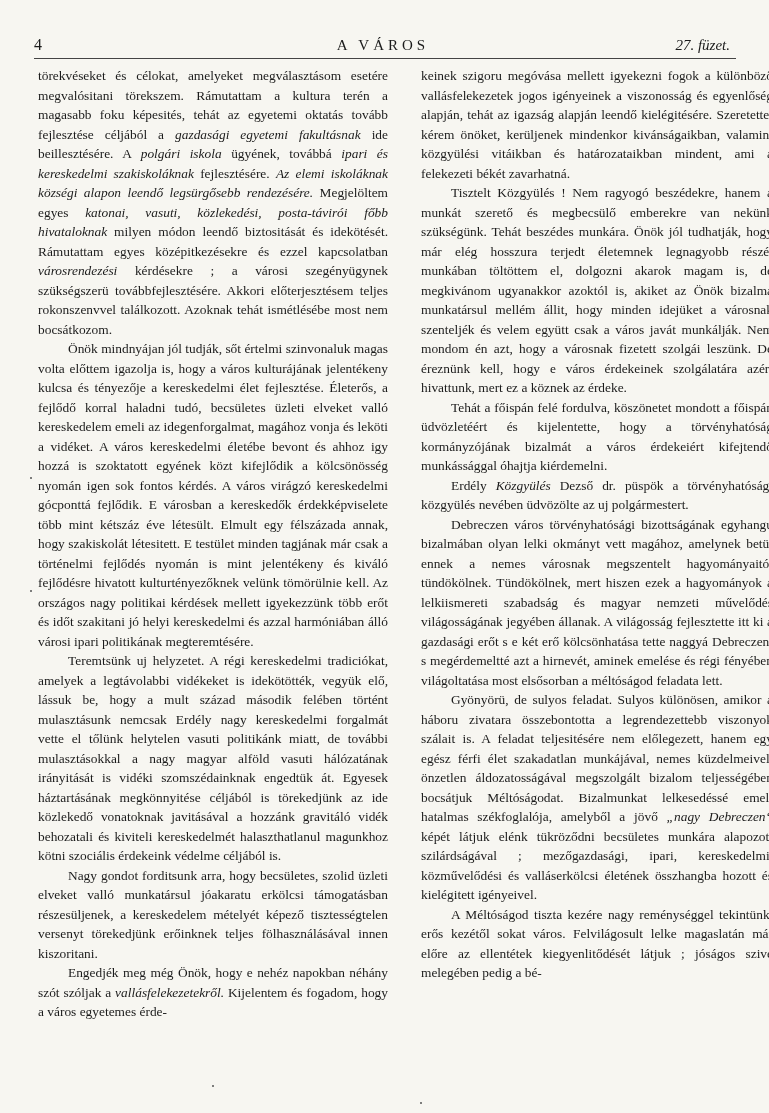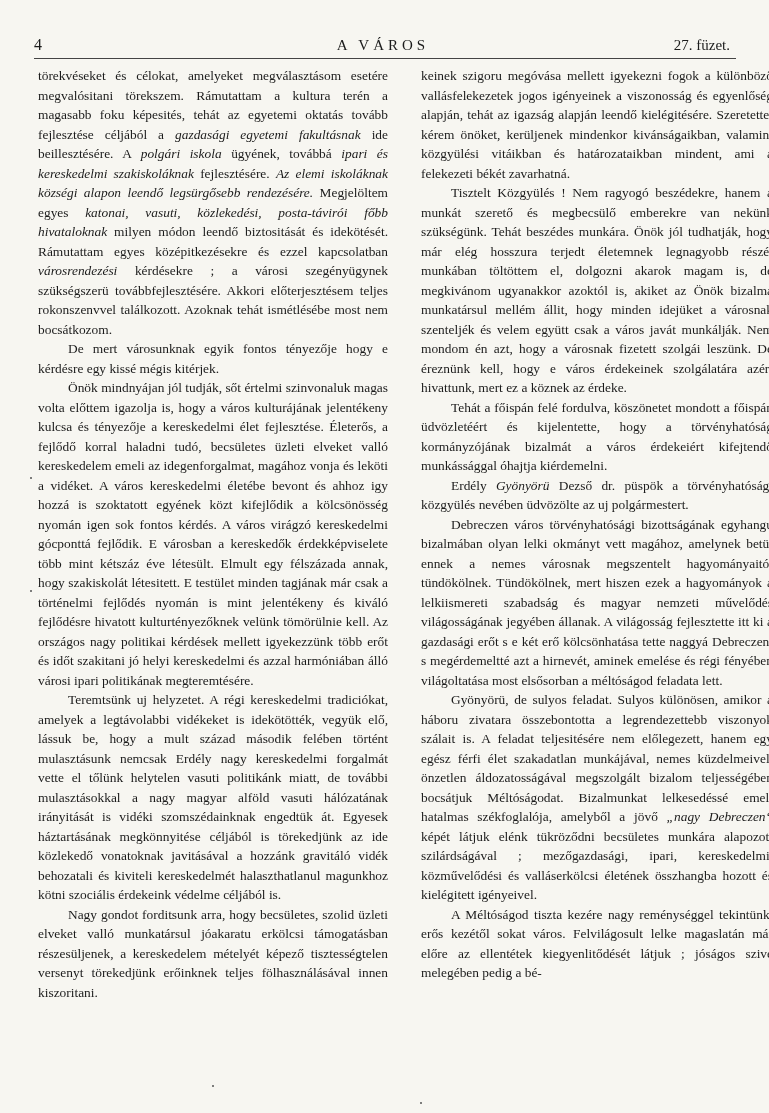--- a/index.html
+++ b/index.html
@@ -11,21 +11,21 @@
     position: relative;
   }
   .page { position: absolute; left: 0; top: 0; width: 769px; height: 1113px; }
   .header {
     position: absolute; left: 34px; top: 32px; width: 702px; height: 26px;
     border-bottom: 1px solid #444;
   }
   .header span { position: absolute; bottom: 4px; font-family: "Liberation Serif", serif; font-size: 15px; }
   .page-num { left: 0; font-size: 16px !important; }
   .journal-title { left: 0; right: 4px; text-align: center; letter-spacing: 4px; }
-  .issue { right: 6px; }
+  .issue { right: 6px; font-style: italic; }
   .col {
     position: absolute; top: 66px;
     font-family: "Liberation Serif", serif;
     font-size: 13.4px; line-height: 19.5px;
     text-align: justify; hyphens: manual;
   }
   .col-left { left: 38px; width: 350px; }
   .col-right { left: 398px; width: 352px; margin-left: 23px; }
   .para { margin: 0; text-indent: 30px; }
   .para.noindent { text-indent: 0; }
@@ -38,30 +38,30 @@
 
 <div class="page">
   <div class="header">
     <span class="page-num">4</span>
     <span class="journal-title">A VÁROS</span>
     <span class="issue">27. füzet.</span>
   </div>
 
   <div class="col col-left">
       <p class="para noindent"><span>törekvéseket és célokat, amelyeket megválasztásom esetére megvalósitani törekszem. Rámutattam a kultura terén a magasabb foku képesités, tehát az egyetemi oktatás tovább fejlesztése céljából a </span><em>gazdasági egyetemi fakultásnak</em><span> ide beillesztésére. A </span><em>polgári iskola</em><span> ügyének, továbbá </span><em>ipari és kereskedelmi szakiskoláknak</em><span> fejlesztésére. </span><em>Az elemi iskoláknak községi alapon leendő legsürgősebb rendezésére.</em><span> Megjelöltem egyes </span><em>katonai, vasuti, közlekedési, posta-távirói főbb hivataloknak</em><span> milyen módon leendő biztositását és idekötését. Rámutattam egyes középitkezésekre és ezzel kapcsolatban </span><em>városrendezési</em><span> kérdésekre ; a városi szegényügynek szükségszerü továbbfejlesztésére. Akkori előterjesztésem teljes rokonszenvvel találkozott. Azoknak tehát ismétlésébe most nem bocsátkozom.</span></p>
-      <p class="para"><span>De mert városunknak egyik fontos tényezője hogy e kérdésre egy kissé mégis kitérjek.</span></p>
       <p class="para"><span>Önök mindnyájan jól tudják, sőt értelmi szinvonaluk magas volta előttem igazolja is, hogy a város kulturájának jelentékeny kulcsa és tényezője a kereskedelmi élet fejlesztése. Életerős, a fejlődő korral haladni tudó, becsületes üzleti elveket valló kereskedelem emeli az idegenforgalmat, magához vonja és leköti a vidéket. A város kereskedelmi életébe bevont és ahhoz igy hozzá is szoktatott egyének közt kifejlődik a kölcsönösség nyomán igen sok fontos kérdés. A város virágzó kereskedelmi gócponttá fejlődik. E városban a kereskedők érdekképviselete több mint kétszáz éve létesült. Elmult egy félszázada annak, hogy szakiskolát létesitett. E testület minden tagjának már csak a történelmi fejlődés nyomán is mint jelentékeny és kiváló fejlődésre hivatott kulturtényezőknek velünk tömörülnie kell. Az országos nagy politikai kérdések mellett igyekezzünk több erőt és időt szakitani jó helyi kereskedelmi és azzal harmóniában álló városi ipari politikának megteremtésére.</span></p>
       <p class="para"><span>Teremtsünk uj helyzetet. A régi kereskedelmi tradiciókat, amelyek a legtávolabbi vidékeket is idekötötték, vegyük elő, lássuk be, hogy a mult század második felében történt mulasztásunk nemcsak Erdély nagy kereskedelmi forgalmát vette el tőlünk helytelen vasuti politikánk miatt, de további mulasztásokkal a nagy magyar alföld vasuti hálózatának irányitását is vidéki szomszédainknak engedtük át. Egyesek háztartásának megkönnyitése céljából is törekedjünk az ide közlekedő vonatoknak javitásával a hozzánk gravitáló vidék behozatali és kiviteli kereskedelmét halaszthatlanul magunkhoz kötni szociális érdekeink védelme céljából is.</span></p>
       <p class="para"><span>Nagy gondot forditsunk arra, hogy becsületes, szolid üzleti elveket valló munkatársul jóakaratu erkölcsi támogatásban részesüljenek, a kereskedelem mételyét képező tisztességtelen versenyt törekedjünk erőinknek teljes fölhasználásával innen kiszoritani.</span></p>
+      <p class="para"><span>Engedjék meg még Önök, hogy e nehéz napokban néhány szót szóljak a </span><em>vallásfelekezetekről.</em><span> Kijelentem és fogadom, hogy a város egyetemes érde-</span></p>
     </div>
   <div class="col col-right">
       <p class="para noindent"><span>keinek szigoru megóvása mellett igyekezni fogok a különböző vallásfelekezetek jogos igényeinek a viszonosság és egyenlőség alapján, tehát az igazság alapján leendő kielégitésére. Szeretettel kérem önöket, kerüljenek mindenkor kivánságaikban, valamint közgyülési vitáikban és határozataikban mindent, ami a felekezeti békét zavarhatná.</span></p>
       <p class="para"><span>Tisztelt Közgyülés ! Nem ragyogó beszédekre, hanem a munkát szerető és megbecsülő emberekre van nekünk szükségünk. Tehát beszédes munkára. Önök jól tudhatják, hogy már elég hosszura terjedt életemnek legnagyobb részét munkában töltöttem el, dolgozni akarok magam is, de megkivánom ugyanakkor azoktól is, akiket az Önök bizalma munkatársul mellém állit, hogy minden idejüket a városnak szenteljék és velem együtt csak a város javát munkálják. Nem mondom én azt, hogy a városnak fizetett szolgái leszünk. De éreznünk kell, hogy e város érdekeinek szolgálatára azért hivattunk, mert ez a köznek az érdeke.</span></p>
       <p class="para"><span>Tehát a főispán felé fordulva, köszönetet mondott a főispán üdvözletéért és kijelentette, hogy a törvényhatóság kormányzójának bizalmát a város érdekeiért kifejtendő munkássággal óhajtja kiérdemelni.</span></p>
-      <p class="para"><span>Erdély </span><em>Gyönyörü</em><span> Dezső dr. püspök a törvényhatósági közgyülés nevében üdvözölte az uj polgármestert.</span></p>
+      <p class="para"><span>Erdély </span><em>Közgyülés</em><span> Dezső dr. püspök a törvényhatósági közgyülés nevében üdvözölte az uj polgármestert.</span></p>
       <p class="para"><span>Debreczen város törvényhatósági bizottságának egyhangu bizalmában olyan lelki okmányt vett magához, amelynek betüi ennek a nemes városnak megszentelt hagyományaitól tündökölnek. Tündökölnek, mert hiszen ezek a hagyományok a lelkiismereti szabadság és magyar nemzeti művelődés világosságának jegyében állanak. A világosság fejlesztette itt ki a gazdasági erőt s e két erő kölcsönhatása tette naggyá Debreczent s megérdemeltté azt a hirnevét, aminek emelése és régi fényében világoltatása most elsősorban a méltóságod feladata lett.</span></p>
       <p class="para"><span>Gyönyörü, de sulyos feladat. Sulyos különösen, amikor a háboru zivatara összebontotta a legrendezettebb viszonyok szálait is. A feladat teljesitésére nem előlegezett, hanem egy egész férfi élet szakadatlan munkájával, nemes küzdelmeivel, önzetlen áldozatosságával megszolgált bizalom teljességében bocsátjuk Méltóságodat. Bizalmunkat lelkesedéssé emeli hatalmas székfoglalója, amelyből a jövő </span><em>„nagy Debreczen“</em><span> képét látjuk elénk tükröződni becsületes munkára alapozott szilárdságával ; mezőgazdasági, ipari, kereskedelmi, közművelődési és valláserkölcsi életének összhangba hozott és kielégitett igényeivel.</span></p>
       <p class="para"><span>A Méltóságod tiszta kezére nagy reménységgel tekintünk, erős kezétől sokat város. Felvilágosult lelke magaslatán már előre az ellentétek kiegyenlitődését látjuk ; jóságos szive melegében pedig a bé-</span></p>
     </div>
 
   <span class="speck" style="left:30px;top:477px"></span>
   <span class="speck" style="left:30px;top:590px"></span>
   <span class="speck" style="left:212px;top:1085px"></span>
   <span class="speck" style="left:420px;top:1102px"></span>
 </div>

